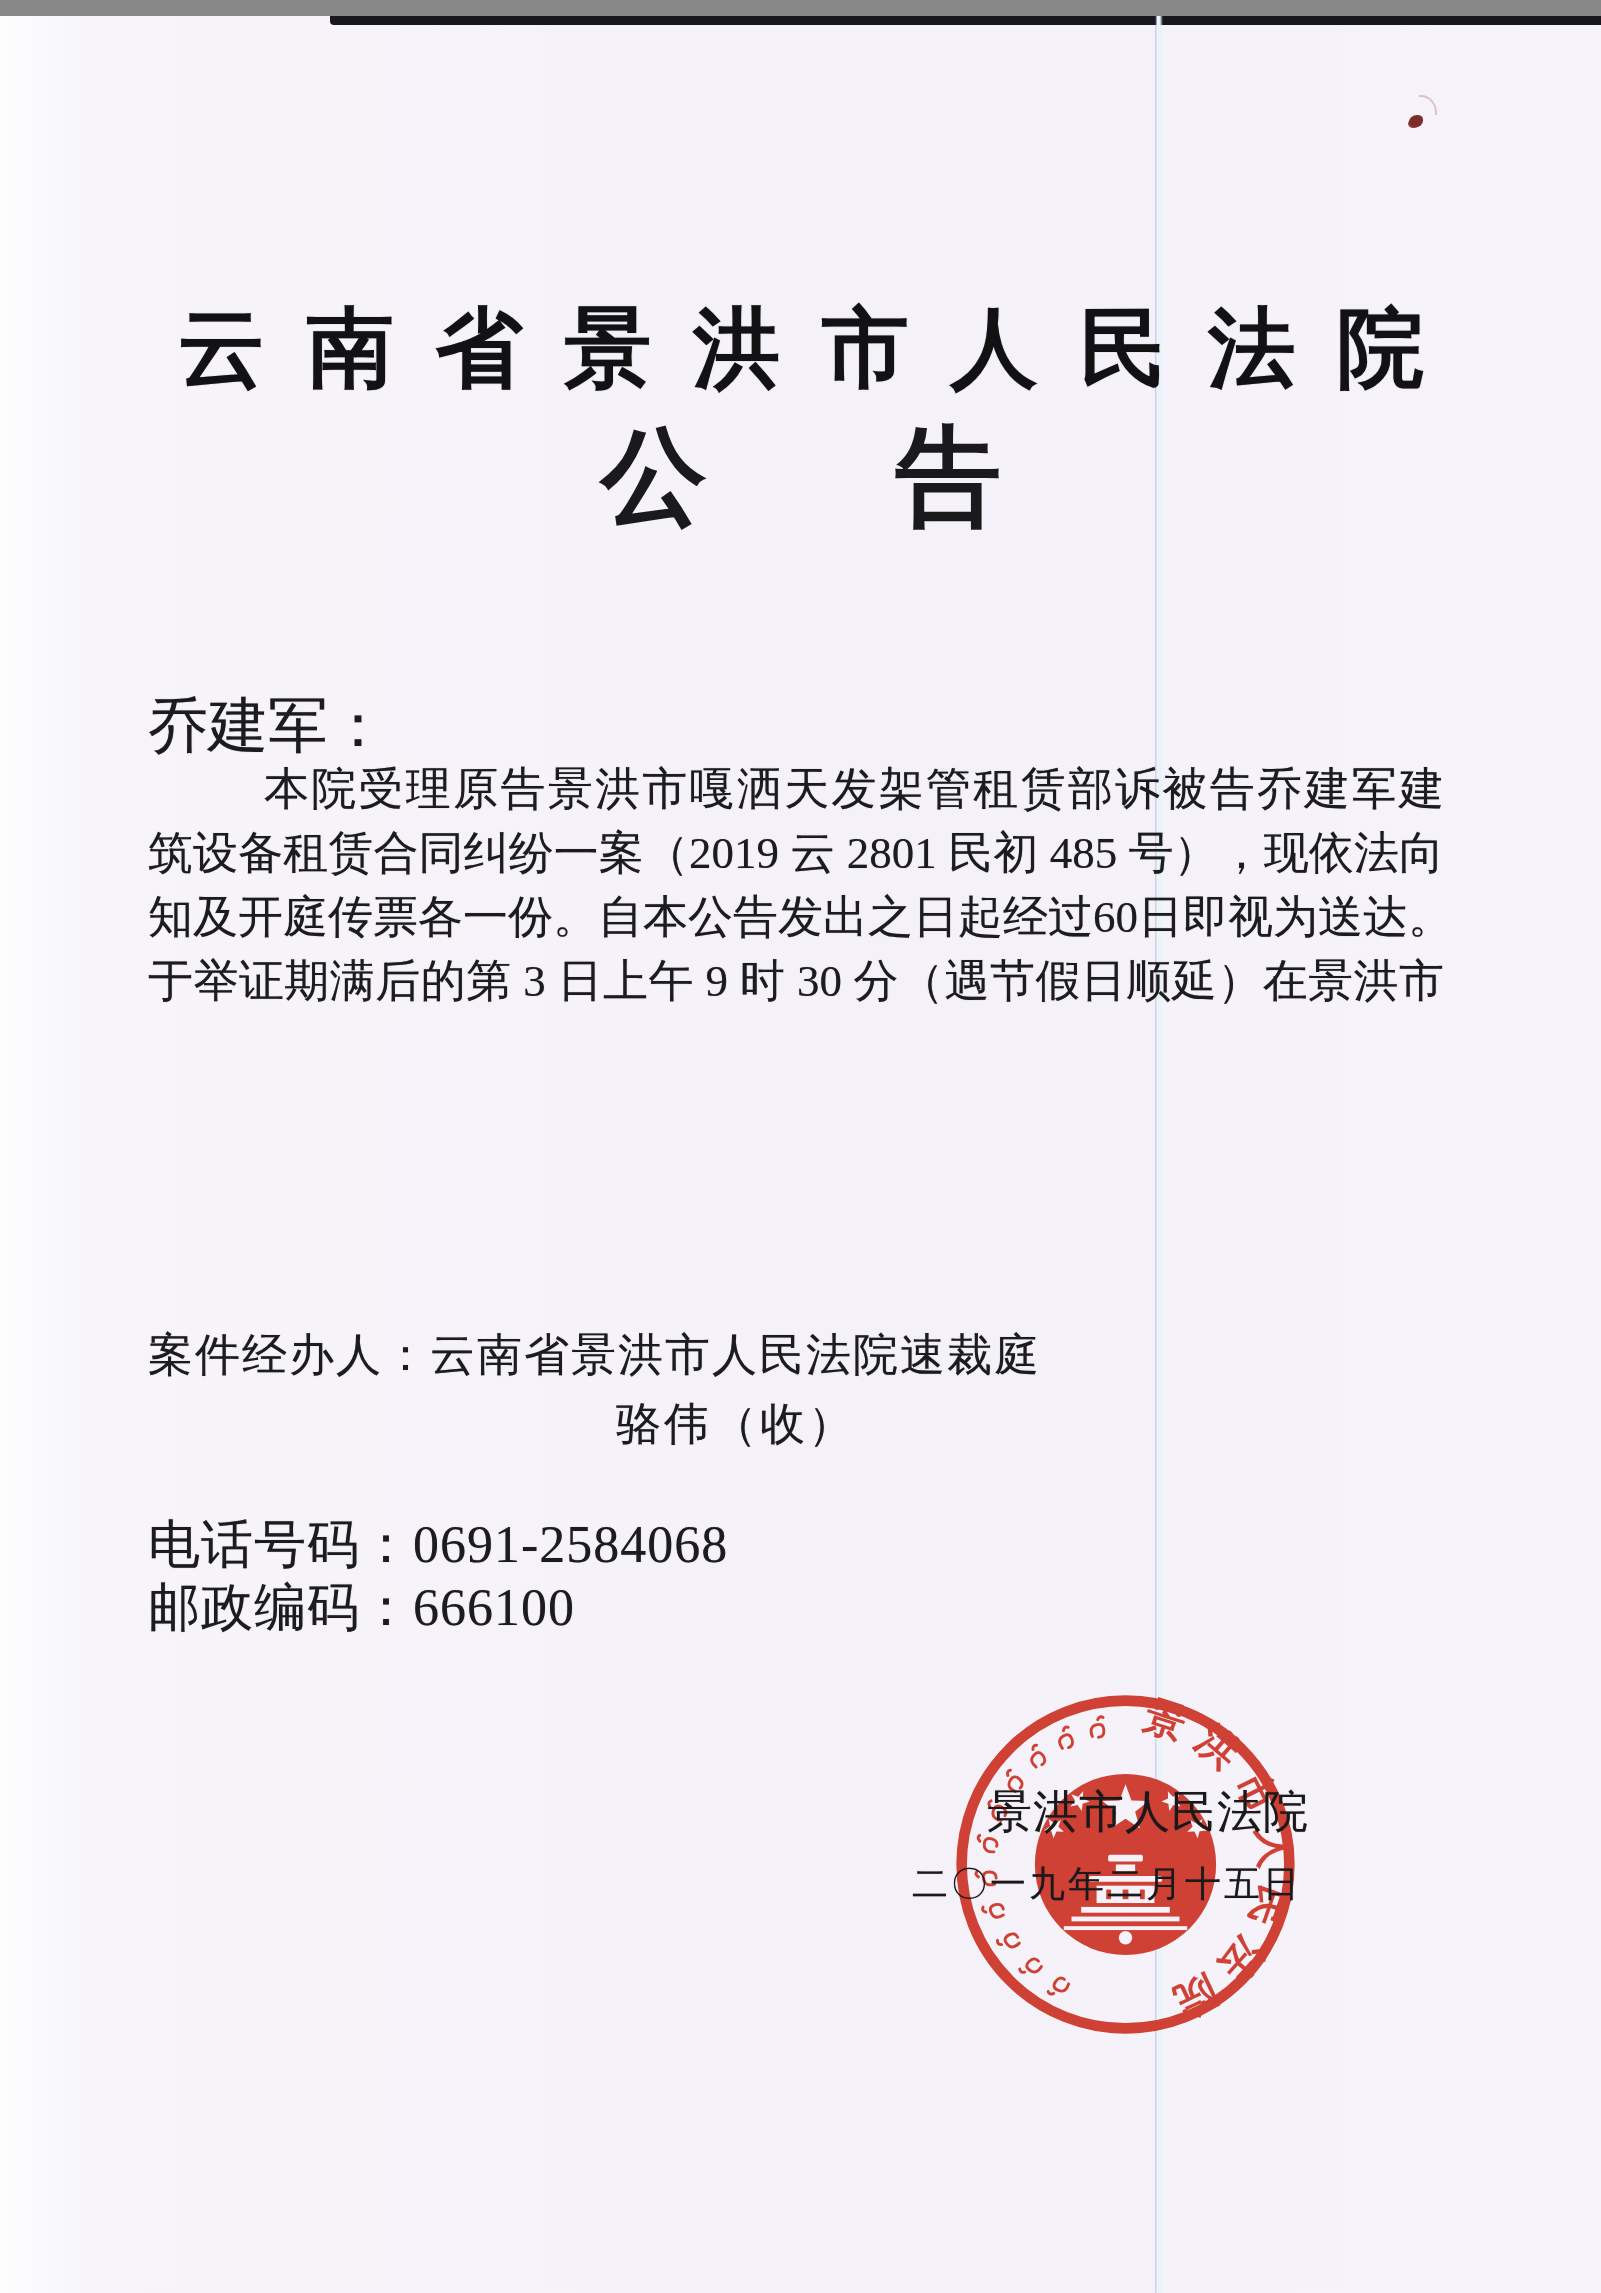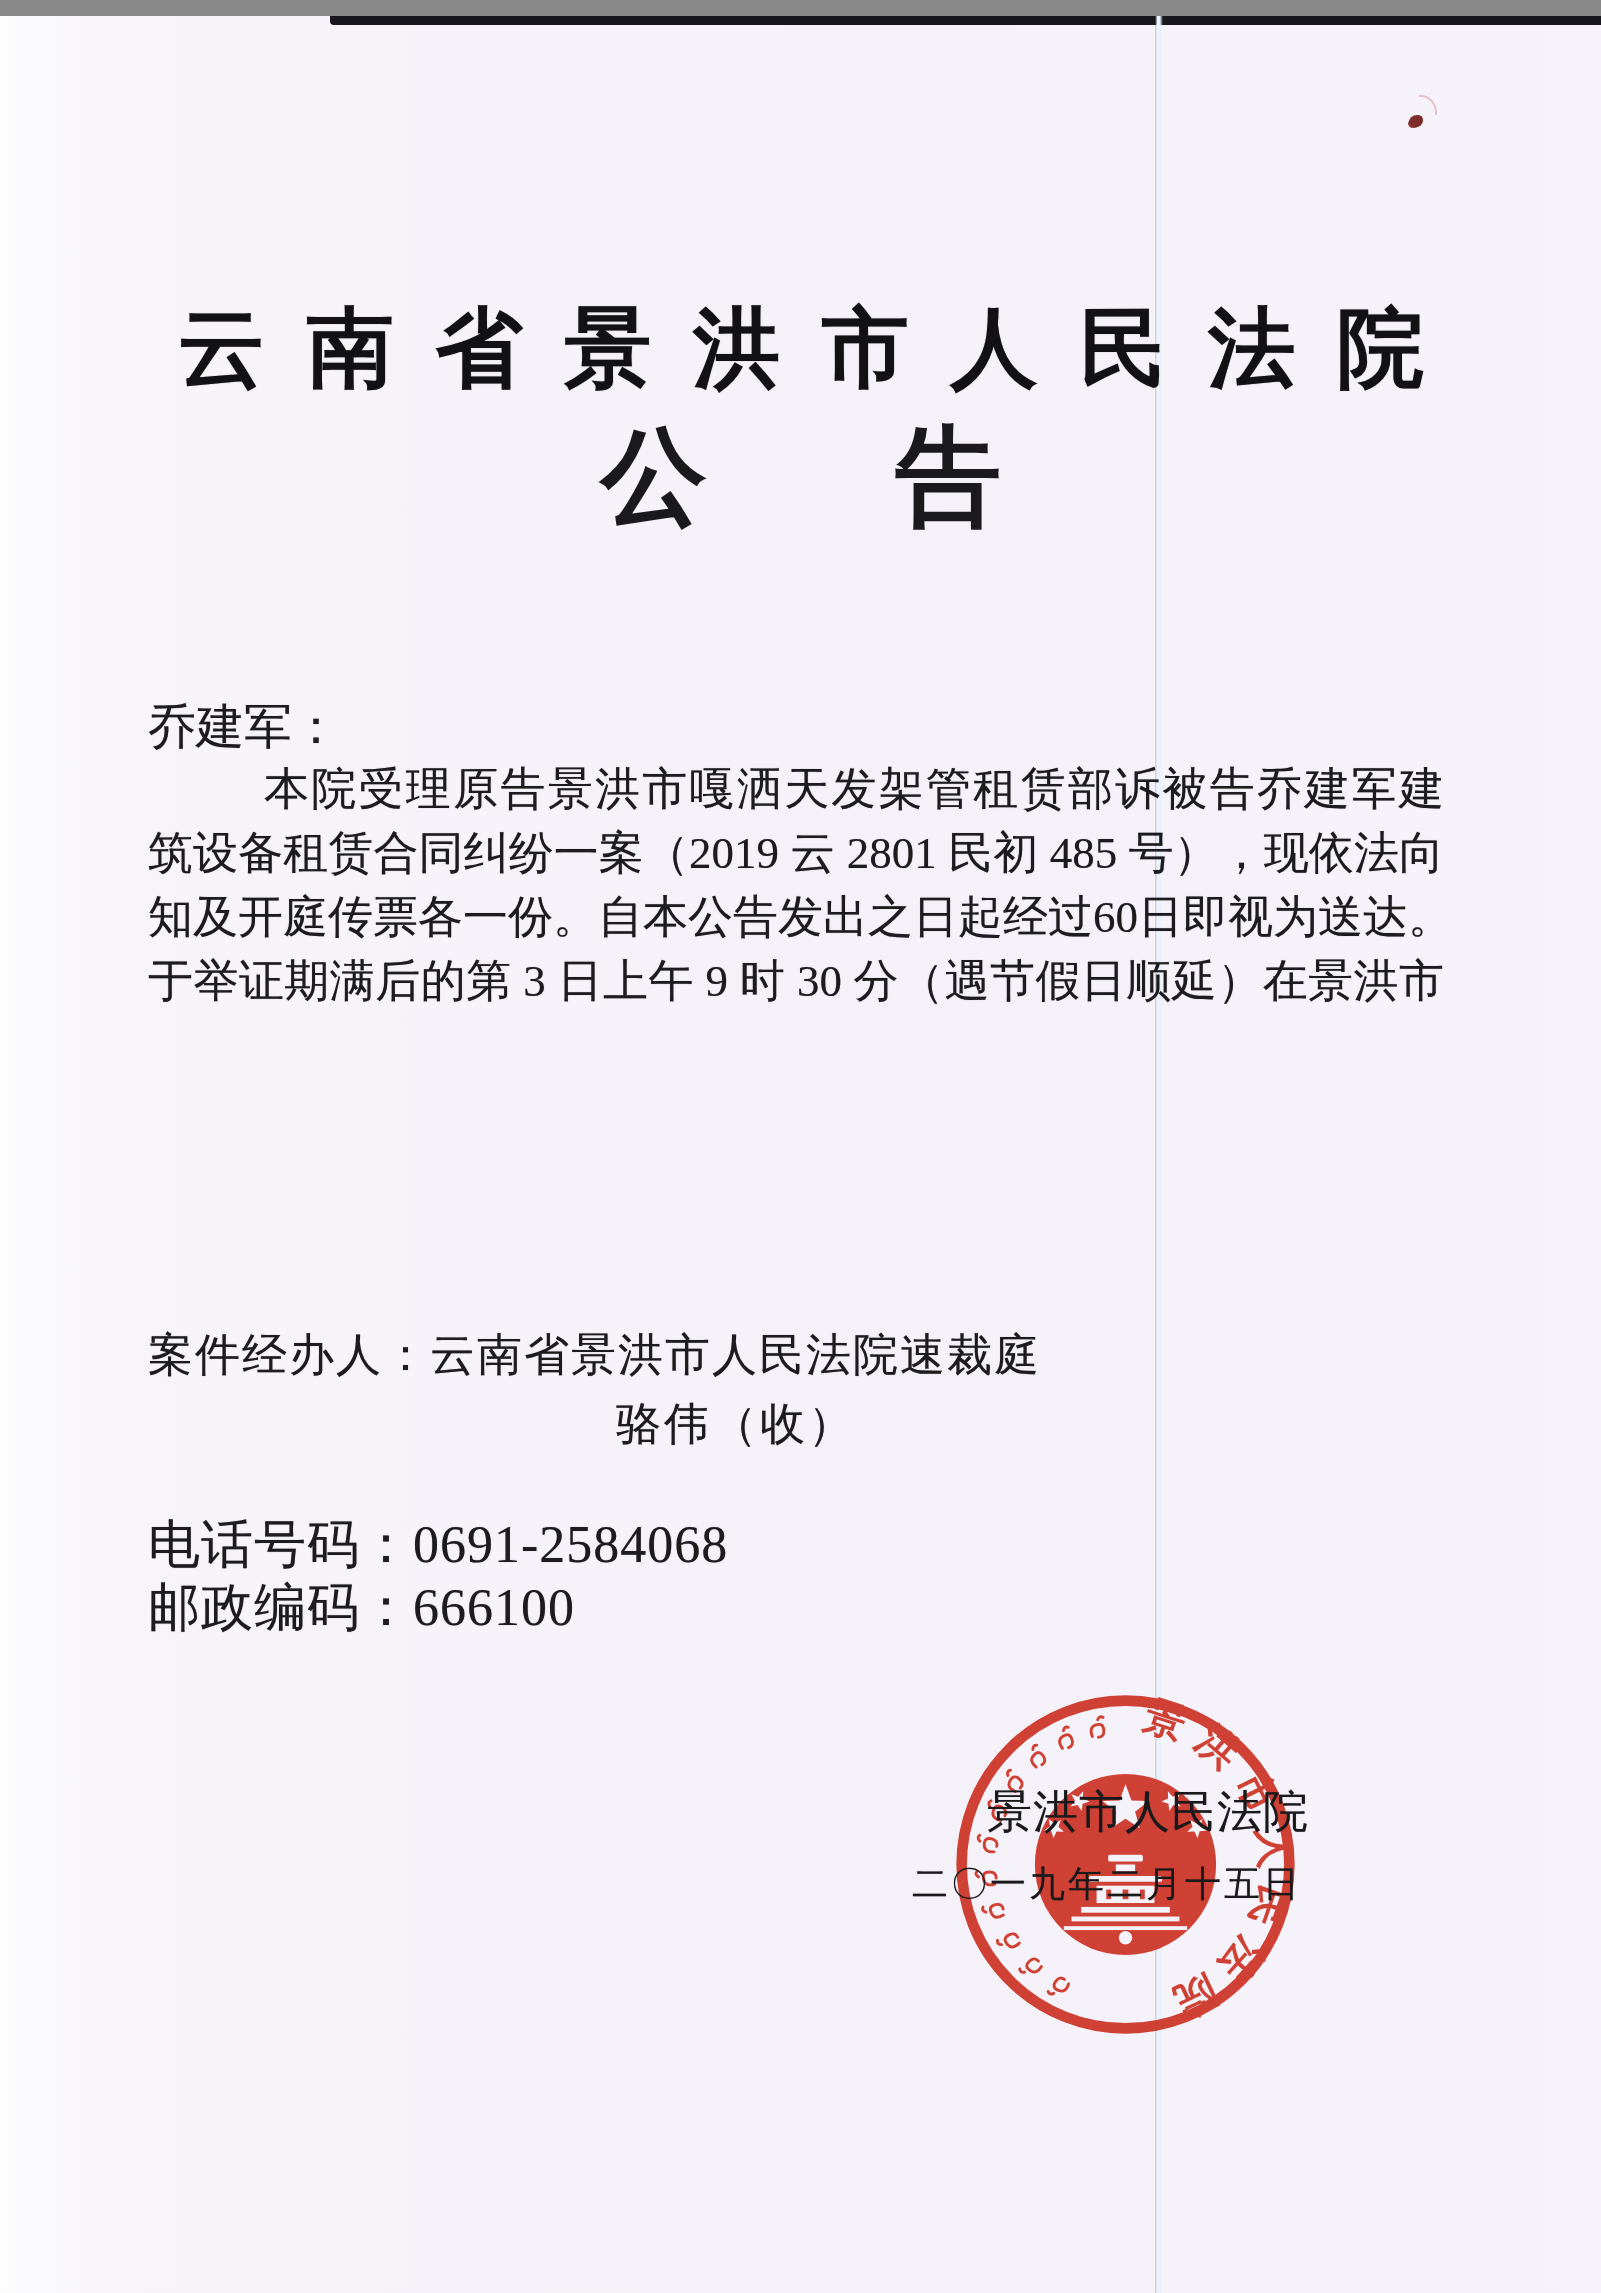--- a/index.html
+++ b/index.html
@@ -31,21 +31,21 @@
     text-shadow:0 0 1px rgba(20,20,25,.45);
   }
   .notice-title{
     position:absolute;left:0;top:390px;width:1602px;
     text-align:center;font-size:106px;font-weight:700;
     letter-spacing:1.78em;padding-left:1.78em;box-sizing:border-box;
     white-space:nowrap;color:#1a1a1c;
   }
   .salutation{
     position:absolute;left:148px;top:678px;width:1296px;
-    font-size:48px;line-height:65px;
+    font-size:60px;line-height:65px;
     text-shadow:0 0 0.8px rgba(25,25,30,.5);
   }
   .body-par{
     position:absolute;left:148px;top:741px;width:1296px;
     font-size:45px;
     text-shadow:0 0 0.8px rgba(25,25,30,.5);
   }
   .body-line{
     height:64px;line-height:64px;
     text-align:justify;text-align-last:justify;

